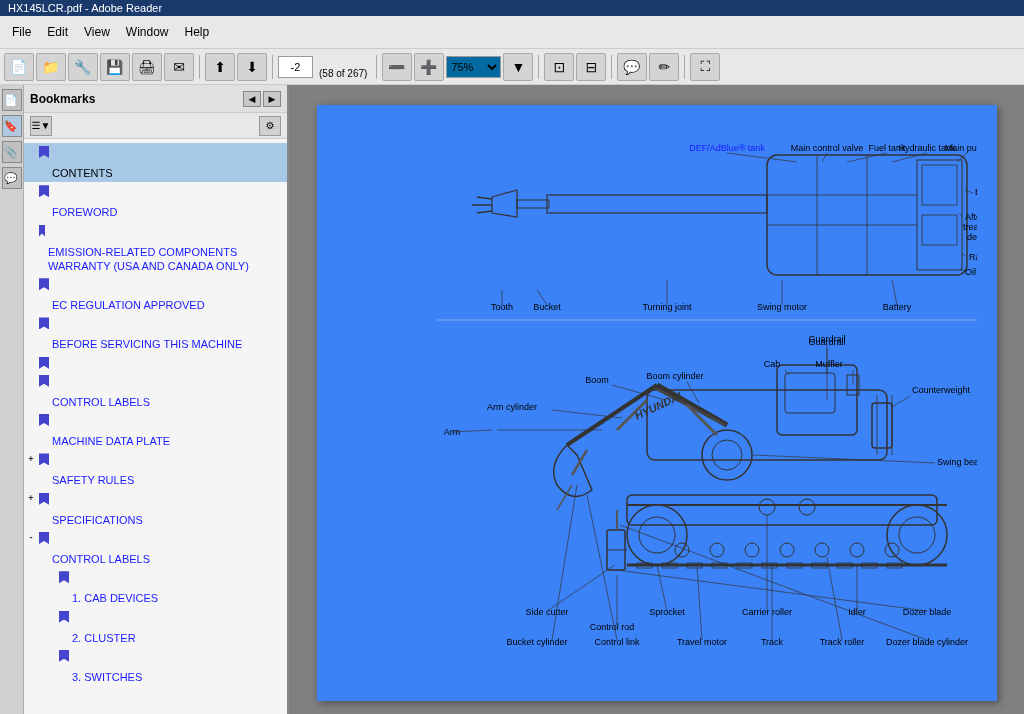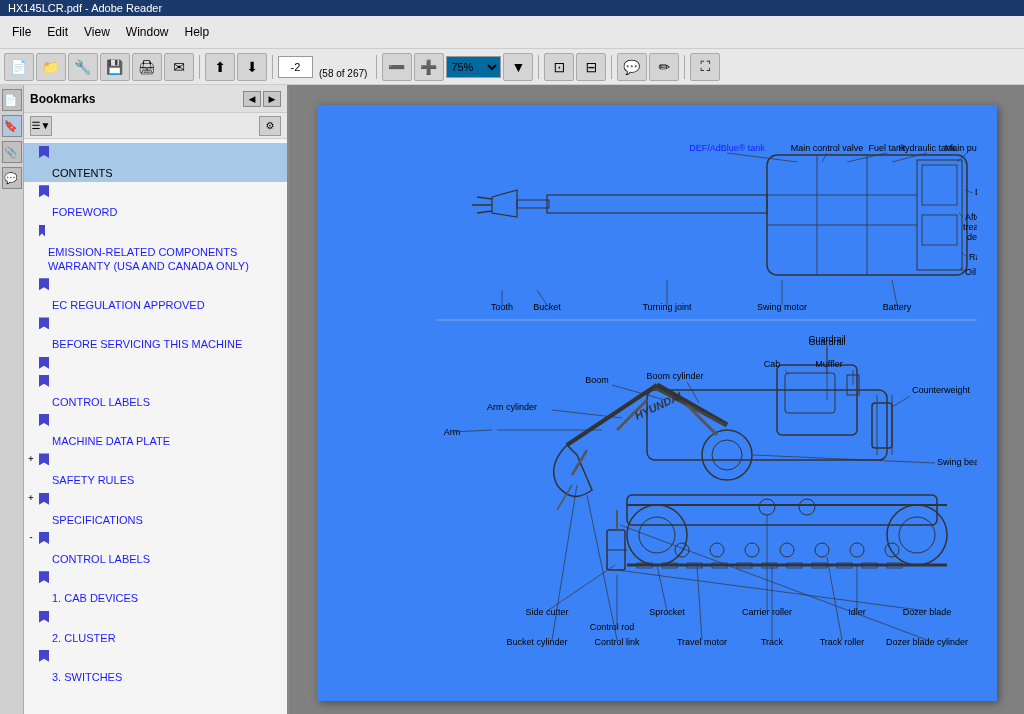--- a/index.html
+++ b/index.html
@@ -164,21 +164,21 @@
       font-size: 9px;
       color: #555;
       margin-right: 1px;
     }
     .bm-text {
       color: #1a1aff;
       font-size: 11px;
       margin-top: 21px;
     }
     .bm-item.selected .bm-text { color: #000; }
-    .bm-indent1 { }
+    .bm-indent1 { padding-left: 20px; }
     
     
     .pg-icon {
       width: 10px;
       height: 12px;
       background: #4444cc;
       clip-path: polygon(0 0, 100% 0, 100% 100%, 50% 75%, 0 100%);
       margin-right: 3px;
       margin-top: 1px;
     }

